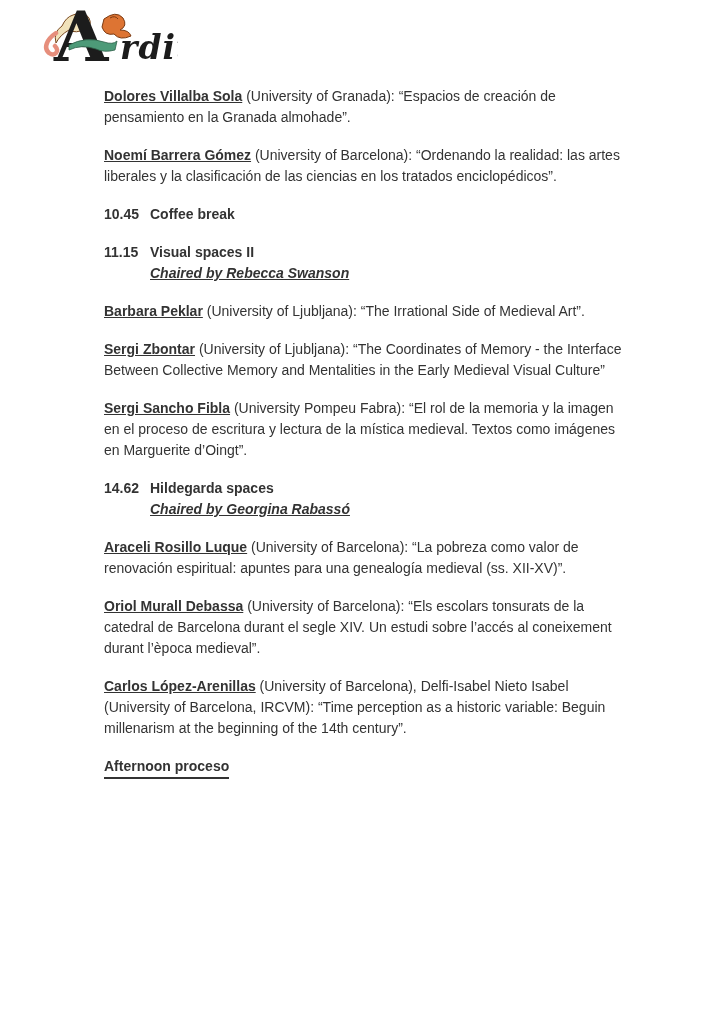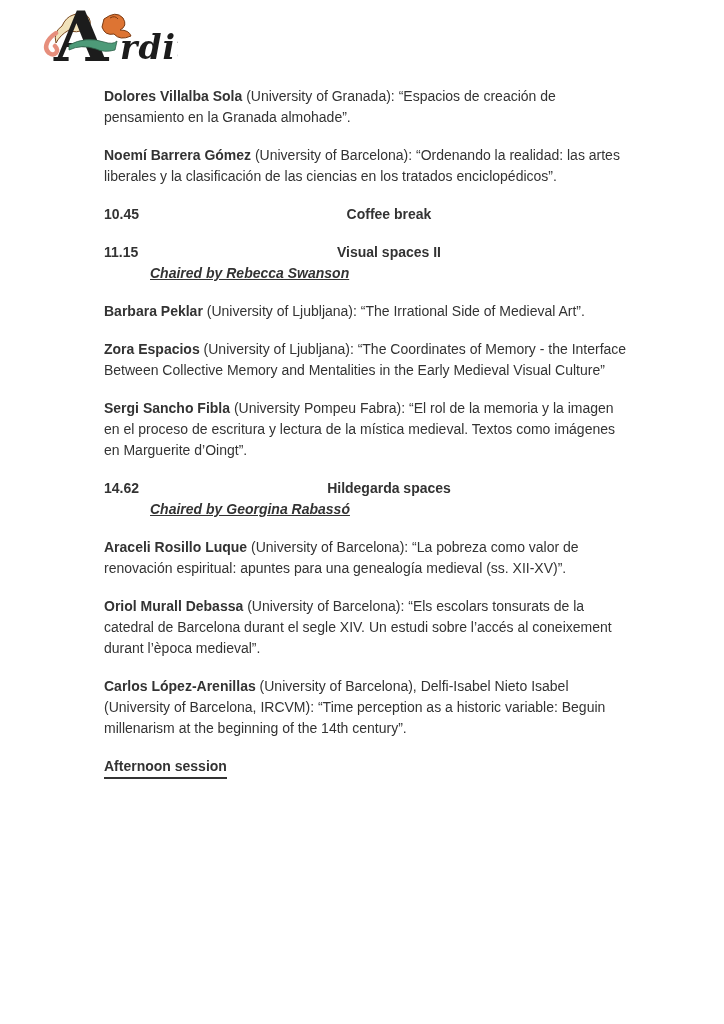--- a/index.html
+++ b/index.html
@@ -26,33 +26,33 @@
   }
   .content {
     position: absolute;
     left: 104px;
     top: 86px;
     width: 524px;
   }
   .para {
     margin: 0 0 17px 0;
   }
-  .para b { font-weight: bold; }
+  .para b { font-weight: bold; text-decoration: underline; }
   .session {
     margin: 0 0 17px 0;
     font-weight: bold;
   }
   .session-row {
     display: flex;
   }
   .session-time {
     width: 46px;
     flex: 0 0 46px;
   }
-  .session-title { flex: 1; text-align: center; }
+  .session-title { flex: 1; }
   .session-chair {
     margin-left: 46px;
     font-style: italic;
     text-decoration: underline;
   }
   .heading {
     margin: 0 0 17px 0;
     font-weight: bold;
   }
   .heading span {
@@ -105,34 +105,34 @@
   <div class="session">
     <div class="session-row">
       <span class="session-time">11.15</span>
       <span class="session-title">Visual spaces II</span>
     </div>
     <div class="session-chair">Chaired by Rebecca Swanson</div>
   </div>
 
   <p class="para"><b>Barbara Peklar</b><span> (University of Ljubljana): “The Irrational Side of Medieval Art”.</span></p>
 
-  <p class="para"><b>Zora Espacios</b><span> (University of Ljubljana): “The Coordinates of Memory - the Interface Between Collective Memory and Mentalities in the Early Medieval Visual Culture”</span></p>
+  <p class="para"><b>Sergi Zbontar</b><span> (University of Ljubljana): “The Coordinates of Memory - the Interface Between Collective Memory and Mentalities in the Early Medieval Visual Culture”</span></p>
 
   <p class="para"><b>Sergi Sancho Fibla</b><span> (University Pompeu Fabra): “El rol de la memoria y la imagen en el proceso de escritura y lectura de la mística medieval. Textos como imágenes en Marguerite d’Oingt”.</span></p>
 
   <div class="session">
     <div class="session-row">
       <span class="session-time">14.62</span>
       <span class="session-title">Hildegarda spaces</span>
     </div>
     <div class="session-chair">Chaired by Georgina Rabassó</div>
   </div>
 
   <p class="para"><b>Araceli Rosillo Luque</b><span> (University of Barcelona): “La pobreza como valor de renovación espiritual: apuntes para una genealogía medieval (ss. XII-XV)”.</span></p>
 
   <p class="para"><b>Oriol Murall Debassa</b><span> (University of Barcelona): “Els escolars tonsurats de la catedral de Barcelona durant el segle XIV. Un estudi sobre l’accés al coneixement durant l’època medieval”.</span></p>
 
   <p class="para"><b>Carlos López-Arenillas</b><span> (University of Barcelona), Delfi-Isabel Nieto Isabel (University of Barcelona, IRCVM): “Time perception as a historic variable: Beguin millenarism at the beginning of the 14th century”.</span></p>
 
-  <p class="heading"><span>Afternoon session</span></p>
+  <p class="heading"><span>Afternoon proceso</span></p>
 
 
 </div>
 
 </body></html>

